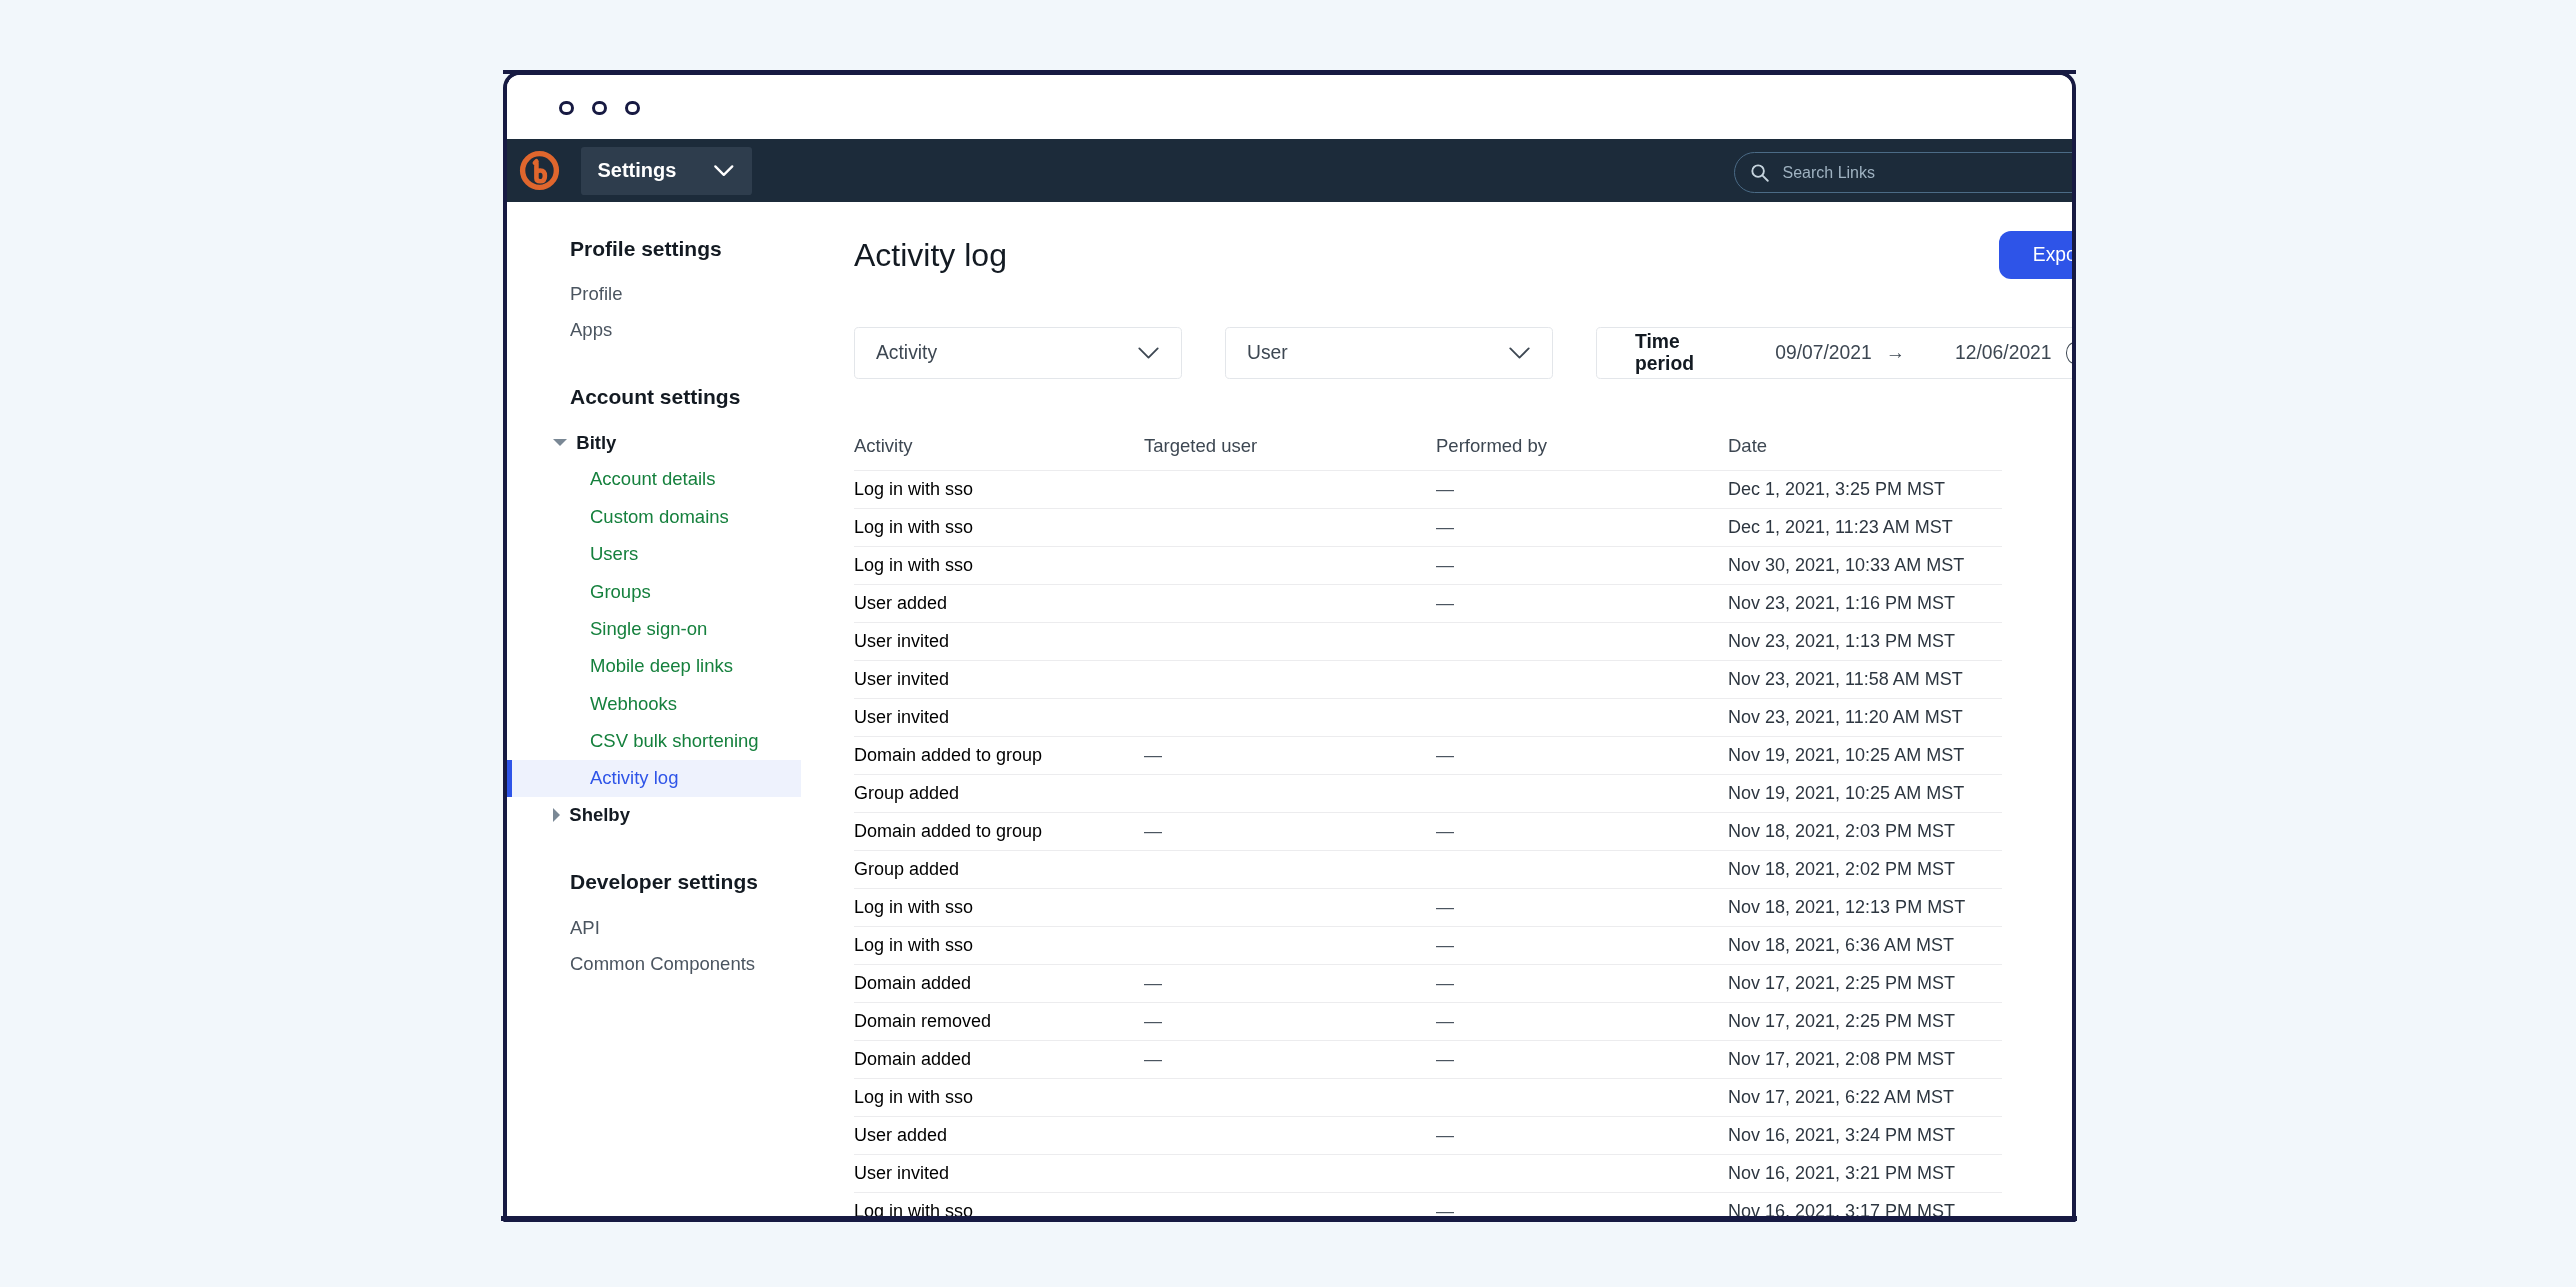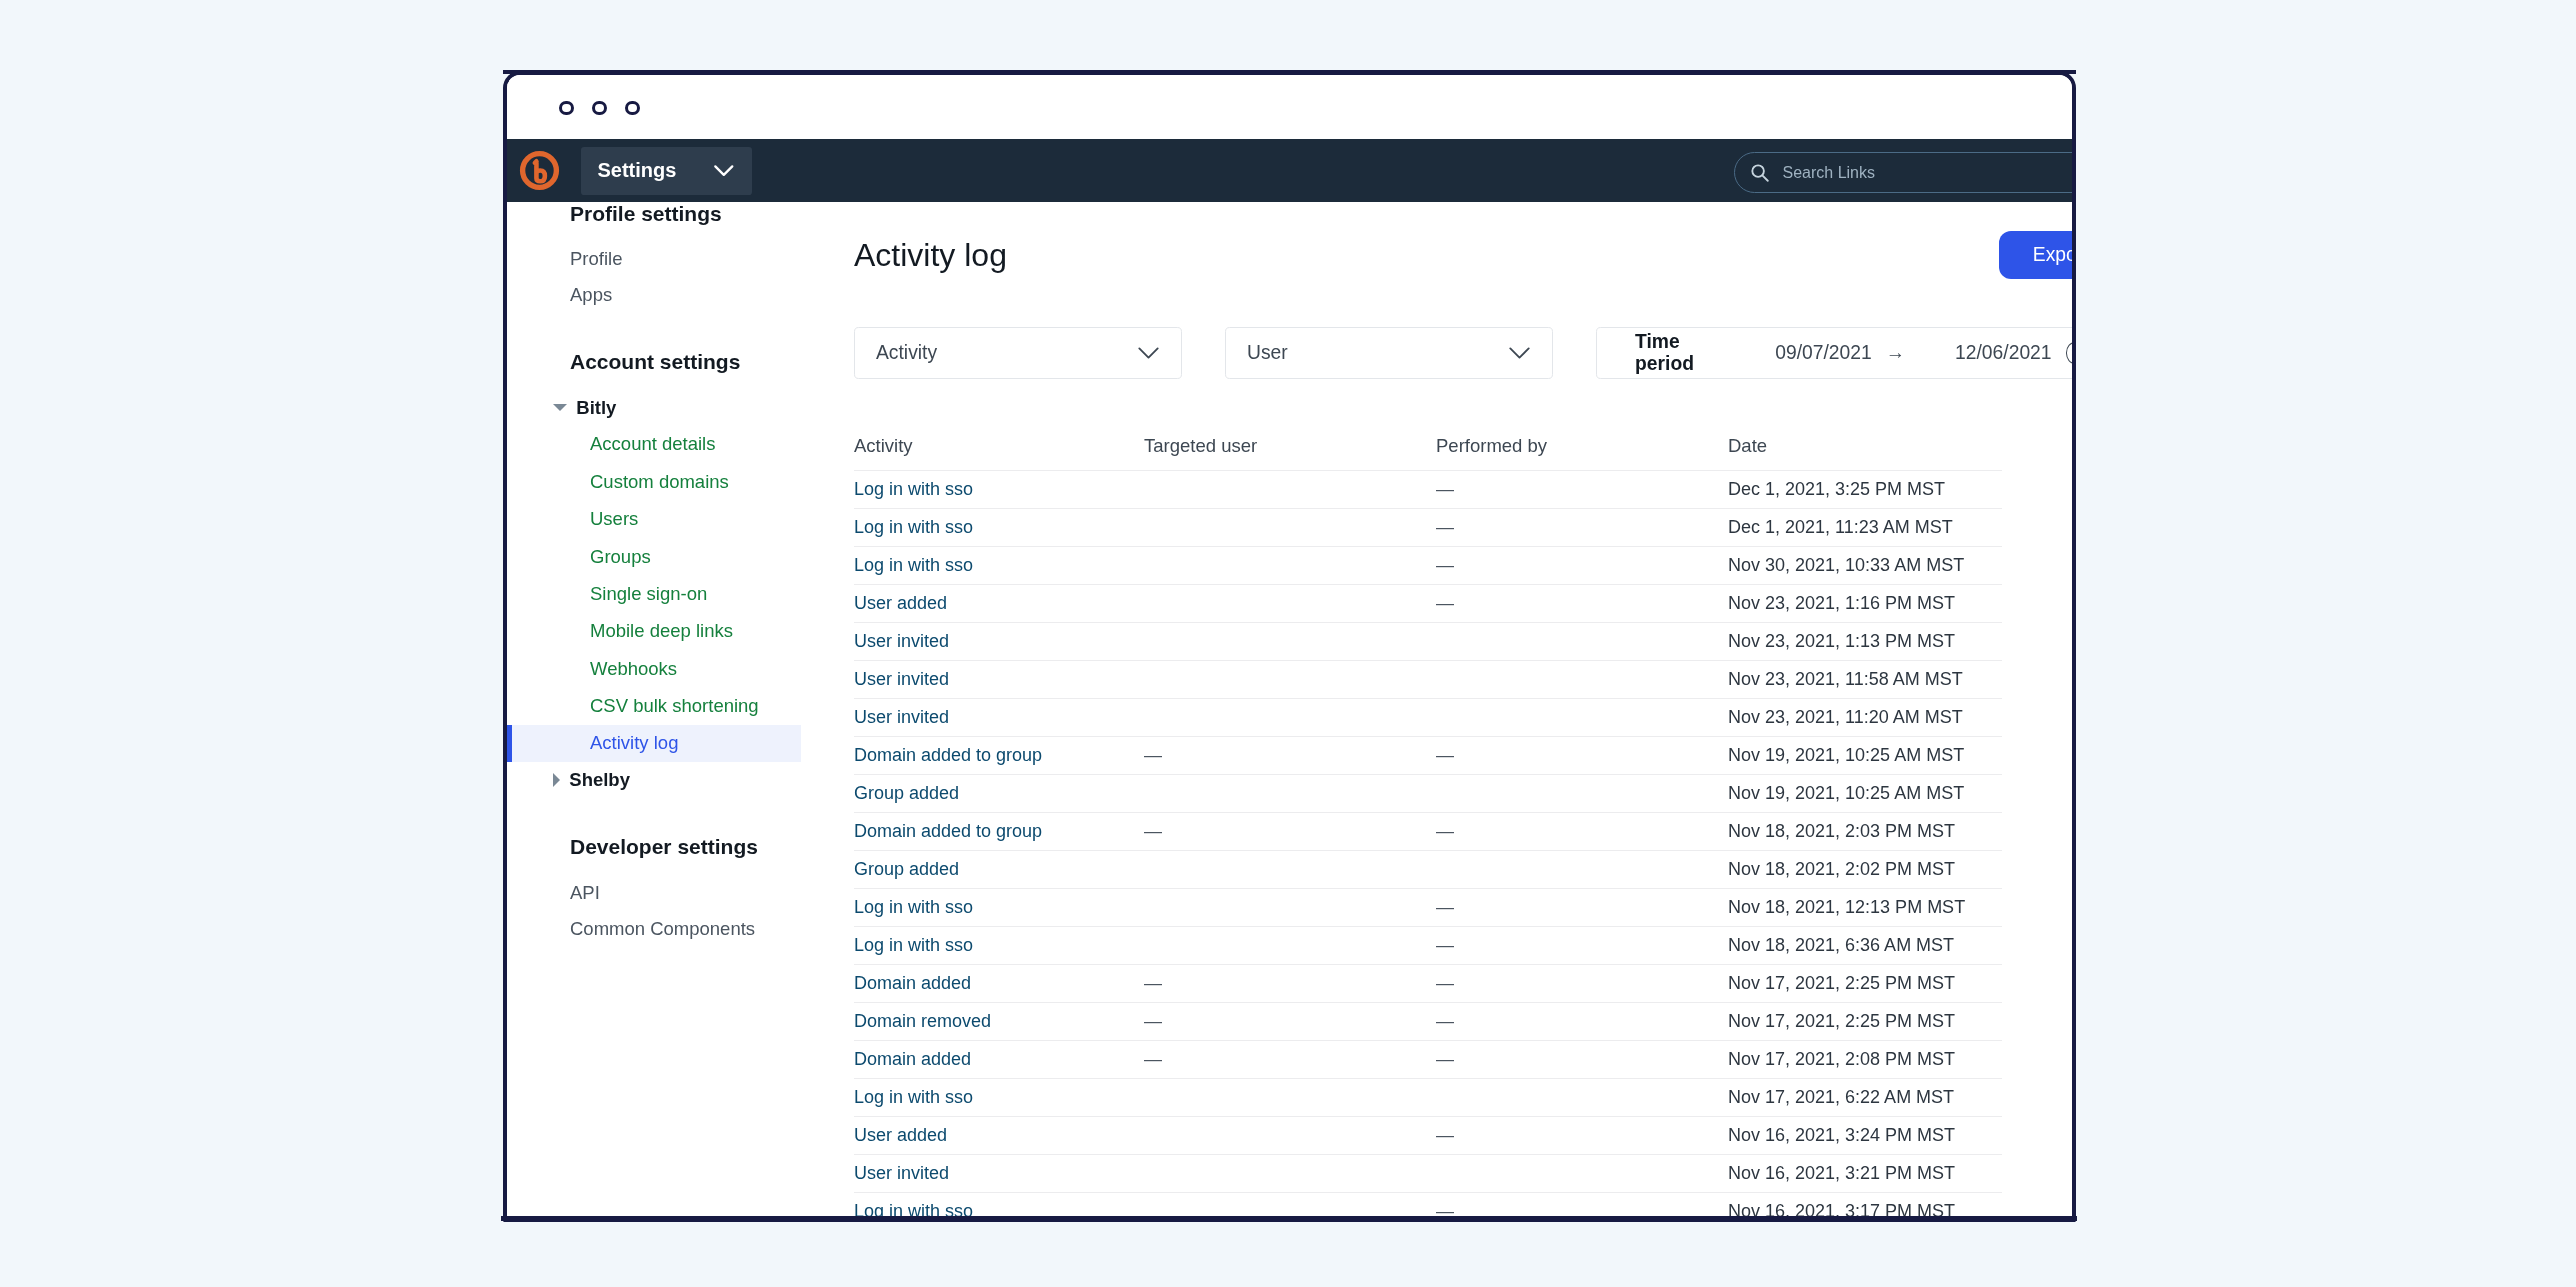--- a/index.html
+++ b/index.html
@@ -81,21 +81,21 @@
   #search-input::placeholder { color: #9fb2c1; }
 
   
   #appbody {
     position: absolute; left: 0; top: 127px; right: 0; bottom: 0;
     background: #ffffff;
     display: flex;
   }
 
   
-  #sidebar { width: 294px; flex: 0 0 294px; }
+  #sidebar { width: 294px; padding-top: 35px; flex: 0 0 294px; }
   .side-head {
     font-size: 21px; font-weight: bold; color: #131a22;
     padding: 0 0 0 63px; margin-bottom: 15.4px;
   }
   .side-head.spaced { margin-top: 37px; }
   .side-link {
     font-size: 18.5px; color: #4b5560; padding: 7px 0 7px 63px; cursor: pointer;
   }
   .group-row {
     display: flex; align-items: center; gap: 9.3px;
@@ -151,21 +151,21 @@
   .thead { height: 49px; border-bottom: 1.5px solid #ececee; }
   .trow.data { border-bottom: 1.5px solid #ececee; height: 37px; }
   .trow.data:last-child { border-bottom: none; }
   .c-act { width: 290px; flex: 0 0 290px; }
   .c-tgt { width: 292px; flex: 0 0 292px; }
   .c-prf { width: 292px; flex: 0 0 292px; }
   .c-dat { flex: 1; }
   .thead .c-act, .thead .c-tgt, .thead .c-prf, .thead .c-dat {
     font-size: 18.5px; color: #3d4752;
   }
-  .act-link { font-size: 18px; color: #0c4a6e; cursor: pointer; }
+  .act-link { font-size: 18px; color: #000000; cursor: pointer; }
   .dash { font-size: 18px; color: #4b5560; }
   .date-cell { font-size: 18px; color: #2d3640; }
 </style>
 </head>
 <body>
 
 <div id="canvas">
 
   <div id="window">
 

